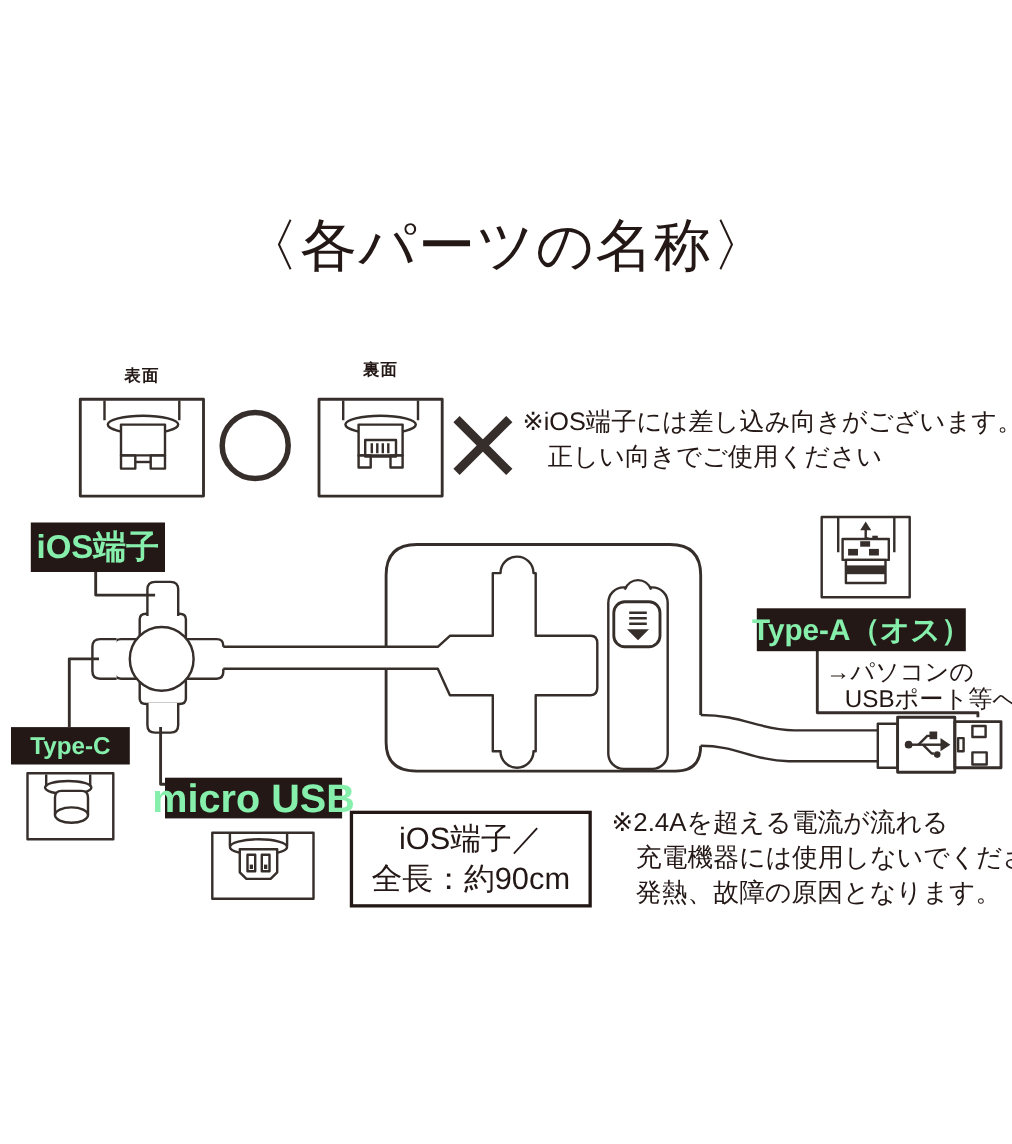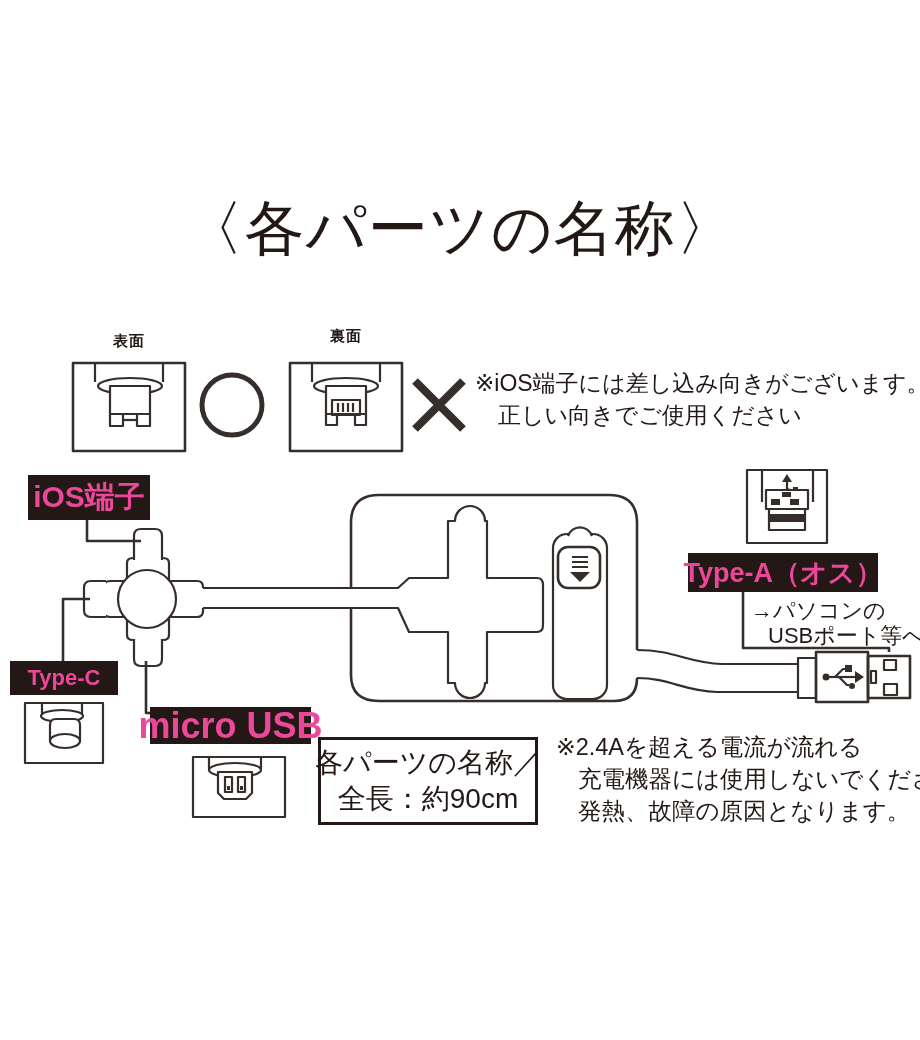--- a/index.html
+++ b/index.html
@@ -3,29 +3,29 @@
 <meta charset="utf-8">
 <style>
   html,body{margin:0;padding:0;background:#fff;}
   .canvas{
     position:relative;width:920px;height:1040px;background:#ffffff;overflow:hidden;
     font-family:"Liberation Sans","DejaVu Sans",sans-serif;color:#231815;
   }
   .abs{position:absolute;}
   .title{
     left:0;right:0;top:189px;text-align:center;
-    font-size:60px;font-weight:500;letter-spacing:1px;white-space:nowrap;
+    font-size:52px;font-weight:500;letter-spacing:1px;white-space:nowrap;
   }
   .side-label{
     width:112px;text-align:center;font-size:15px;font-weight:bold;letter-spacing:1px;
   }
   .note{font-size:23px;line-height:32px;white-space:nowrap;}
   .note .ind{padding-left:23px;}
   .tag{
-    background:#231815;color:#ec4899;display:flex;align-items:center;justify-content:center;
+    background:#231815;color:#86efac;display:flex;align-items:center;justify-content:center;
     font-weight:bold;white-space:nowrap;
   }
   .tag-ios{left:28px;top:475px;width:122px;height:45px;font-size:30px;}
   .tag-typec{left:10px;top:661px;width:108px;height:34px;font-size:22px;}
   .tag-micro{left:150px;top:707px;width:161px;height:37px;font-size:36px;}
   .tag-typea{left:688px;top:553px;width:190px;height:39px;font-size:27px;}
   .dest{font-size:22px;line-height:25px;white-space:nowrap;}
   .cord-box{
     left:318px;top:737px;width:220px;height:88px;border:3px solid #231815;box-sizing:border-box;
     display:flex;flex-direction:column;align-items:center;justify-content:center;
@@ -188,21 +188,21 @@
   <div class="abs tag tag-typec">Type-C</div>
   <div class="abs tag tag-micro">micro USB</div>
   <div class="abs tag tag-typea">Type-A（オス）</div>
 
   <div class="abs dest" style="left:751px;top:598px;">
     <div>→パソコンの</div>
     <div style="padding-left:17px;">USBポート等へ</div>
   </div>
 
   <div class="abs cord-box">
-    <div>各パーツの名称／</div>
+    <div>iOS端子／</div>
     <div>全長：約90cm</div>
   </div>
 
   <div class="abs caution">
     <div>※2.4Aを超える電流が流れる</div>
     <div class="ind">充電機器には使用しないでください。</div>
     <div class="ind">発熱、故障の原因となります。</div>
   </div>
 
 </div>

